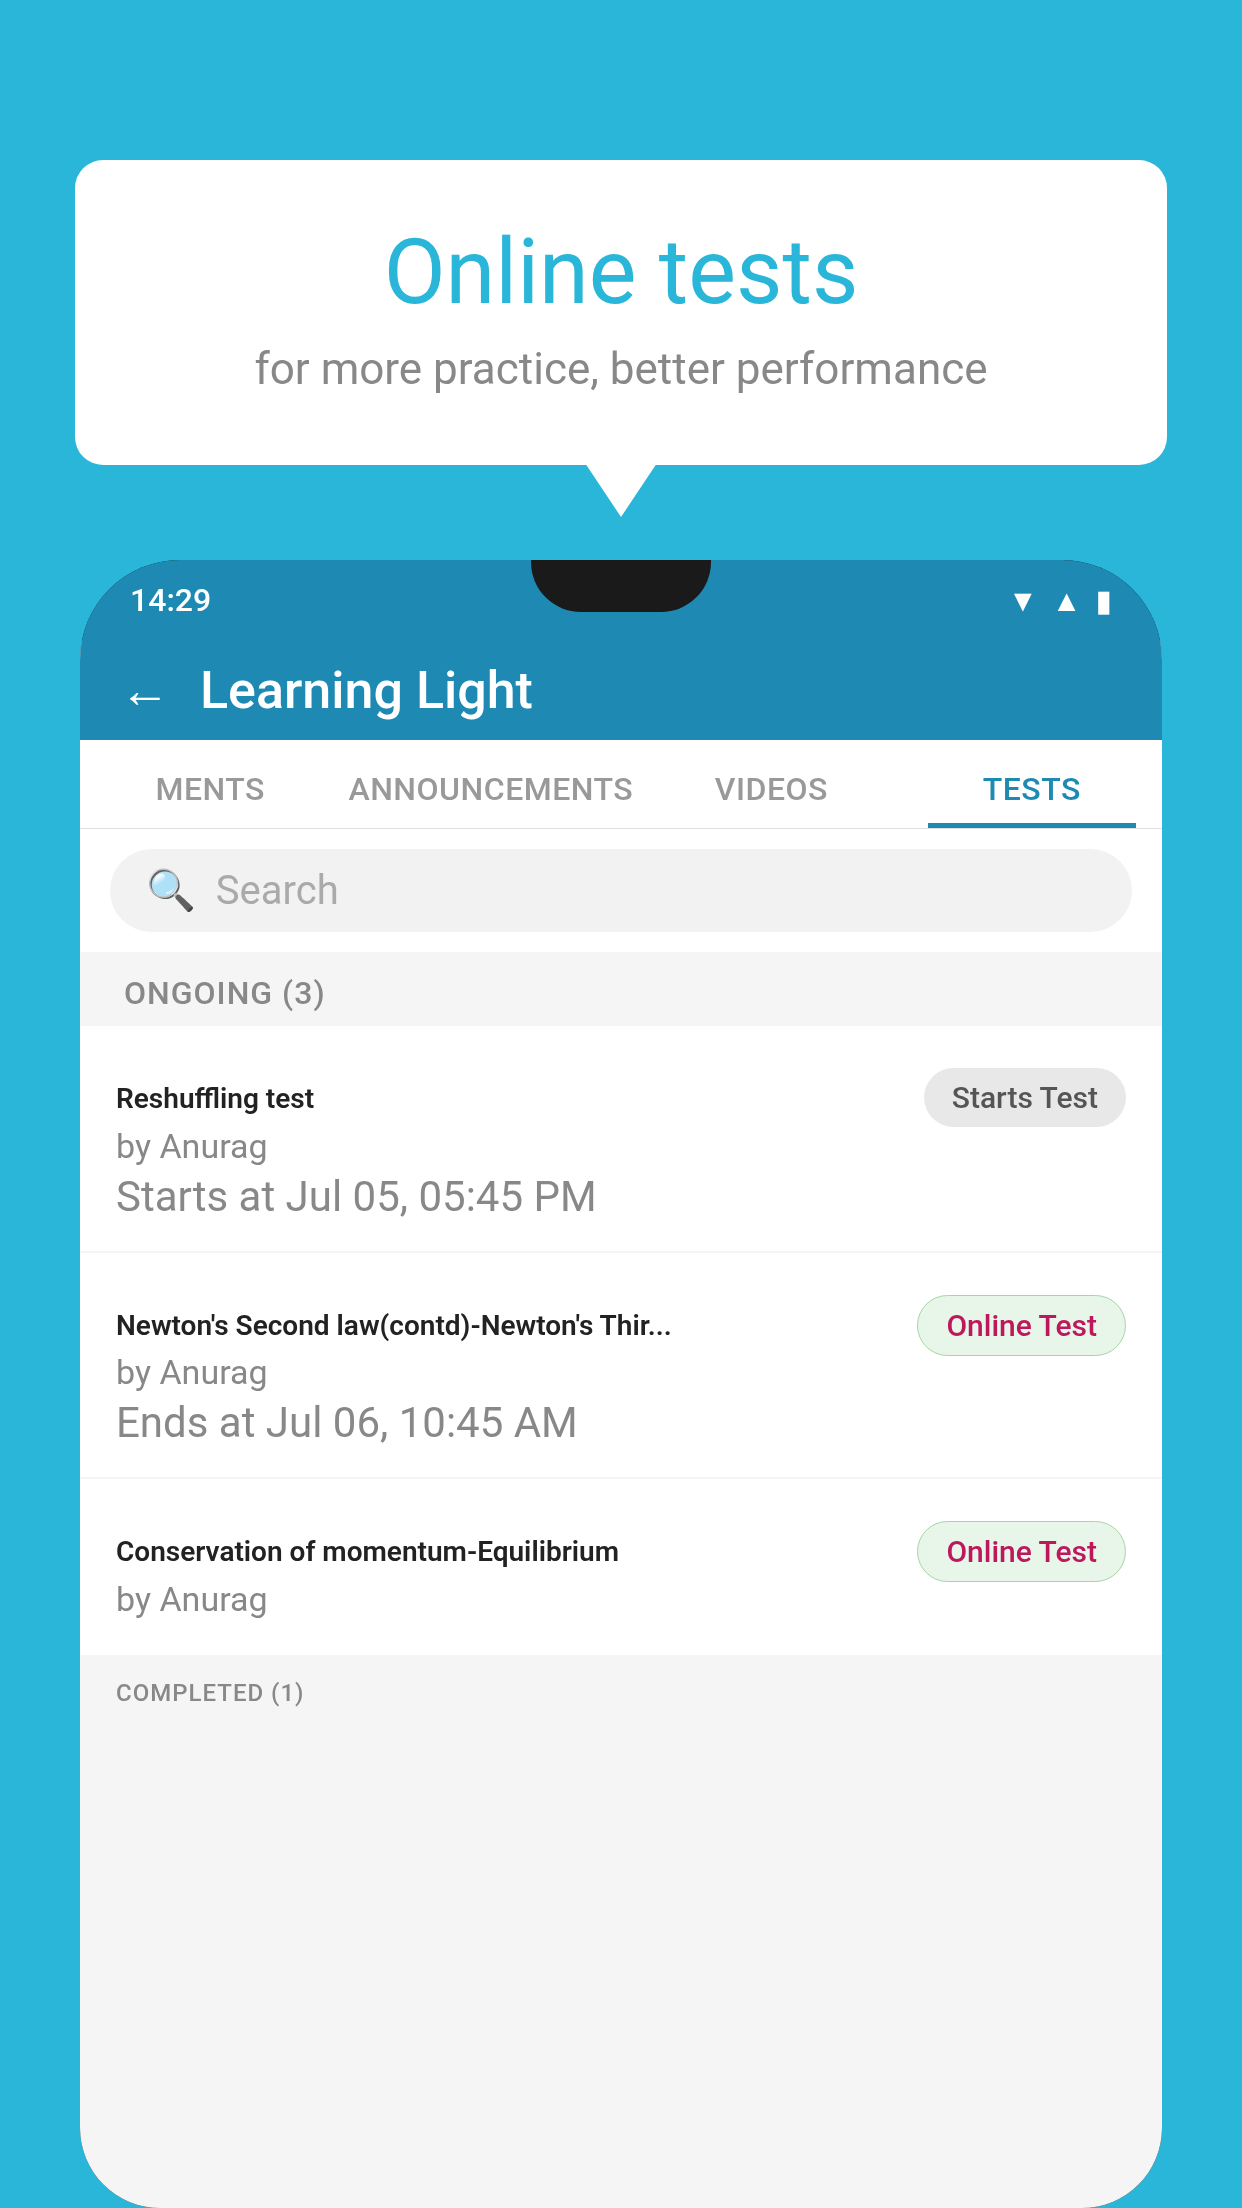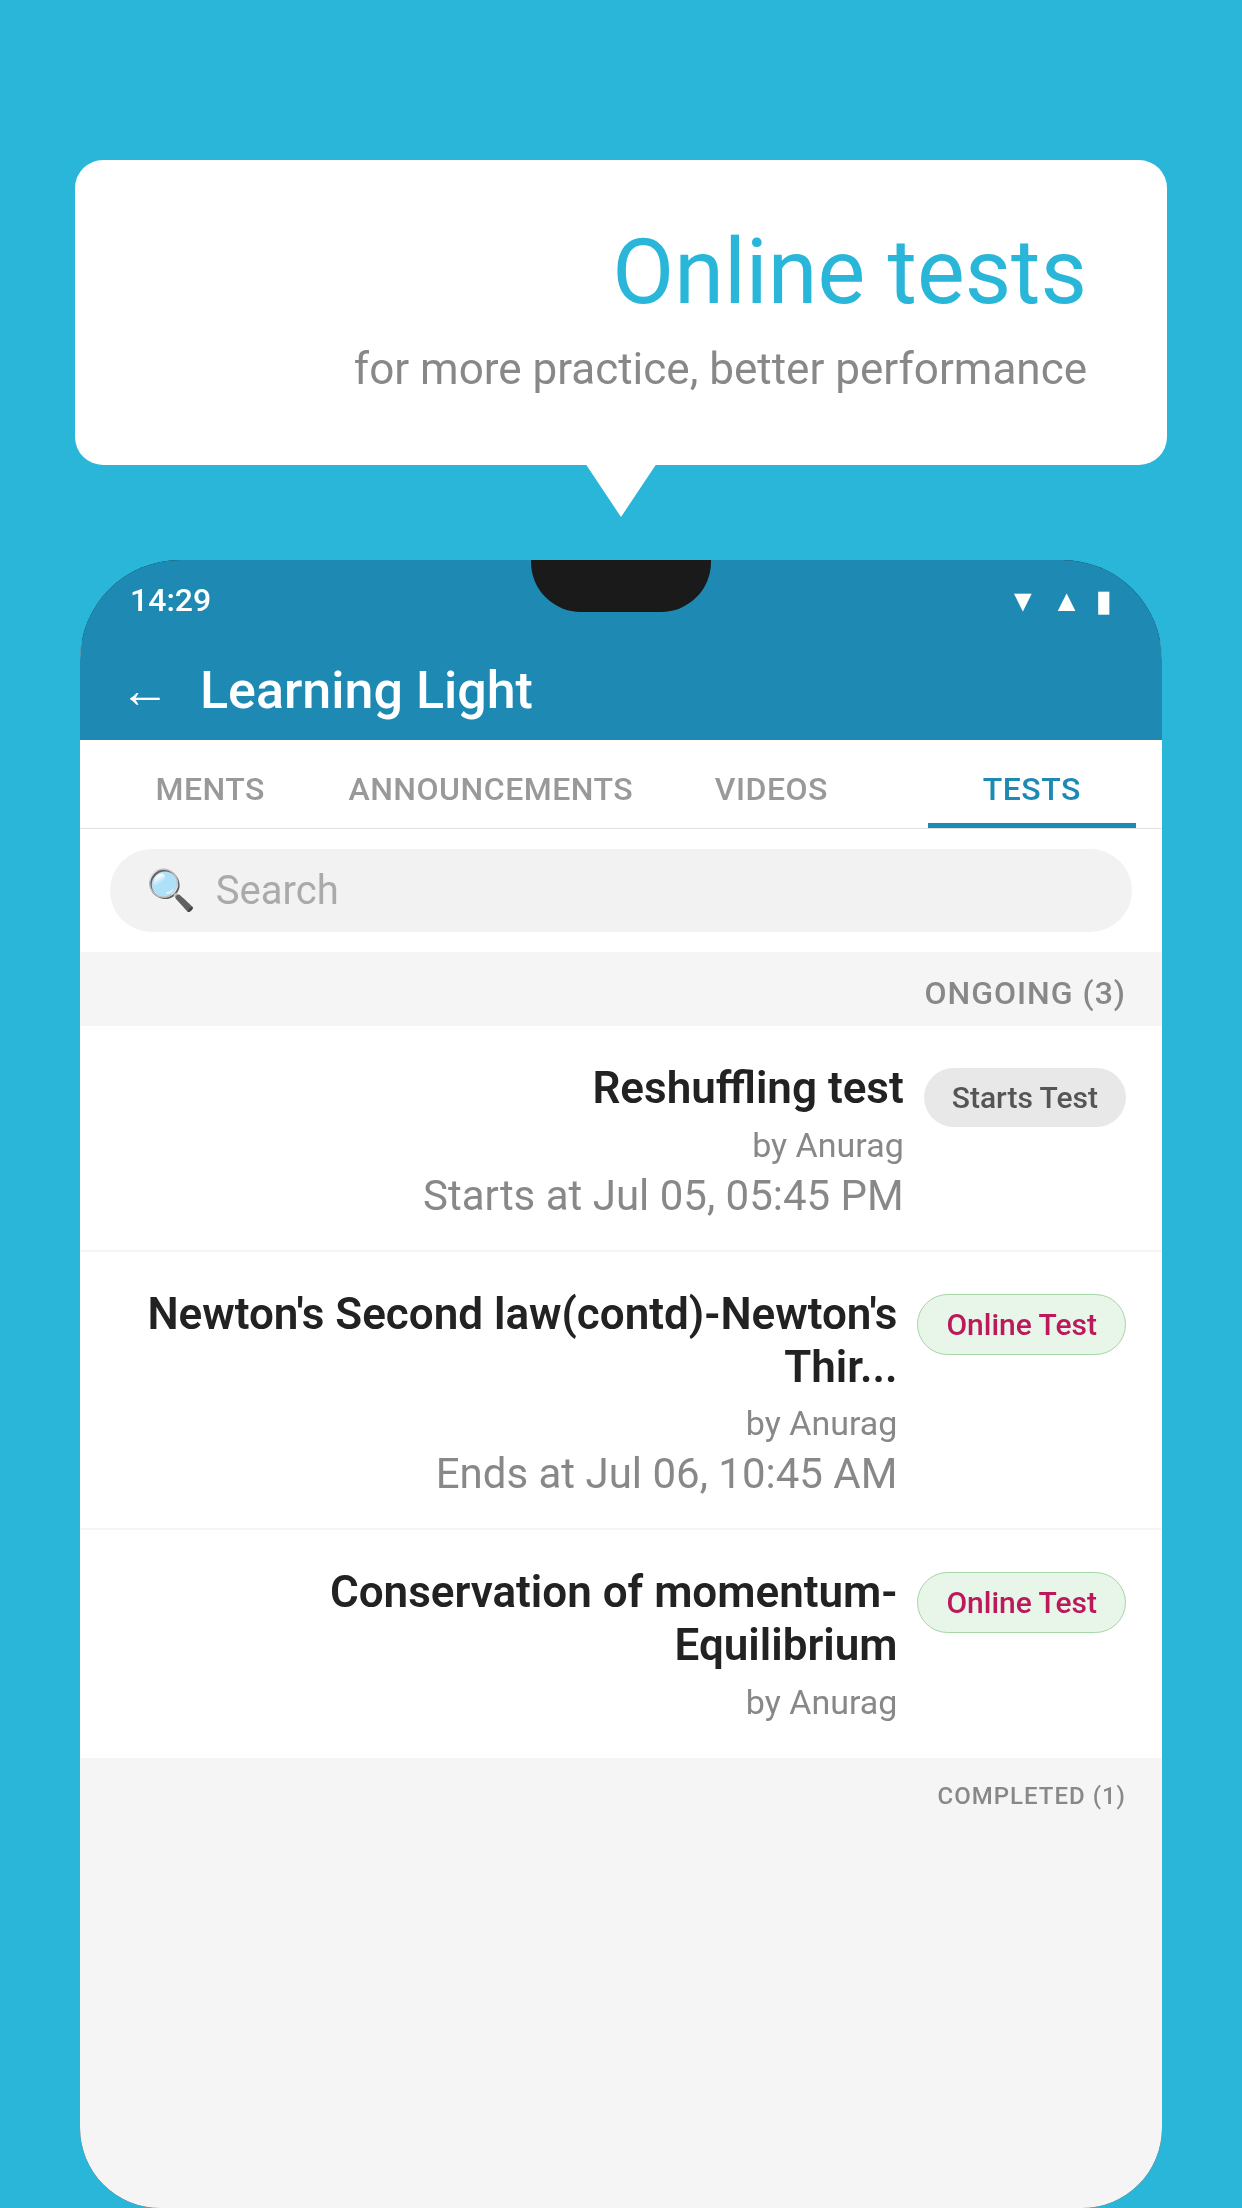--- a/index.html
+++ b/index.html
@@ -1,15 +1,15 @@
 <!DOCTYPE html>
 <html><head>
   <meta charset="utf-8">
   <style>
-    * { margin: 0; padding: 0; box-sizing: border-box; text-align: right; }
+    * { margin: 0; padding: 0; box-sizing: border-box; }
 
     body {
       width: 1242px;
       height: 2208px;
       background-color: #29b6d8;
       font-family: 'Roboto', Arial, sans-serif;
       overflow: hidden;
       position: relative;
     }
 
@@ -188,25 +188,26 @@
       margin-bottom: 2px;
       display: flex;
       align-items: flex-start;
       justify-content: space-between;
     }
     .test-info {
       flex: 1;
       margin-right: 20px;
     }
     .test-name {
-      font-size: 44px;
+      font-size: 28px;
       font-weight: 600;
       color: #222;
       margin-bottom: 10px;
       line-height: 1.2;
+      margin-top: 20px;
     }
     .test-by {
       font-size: 34px;
       color: #888;
       margin-bottom: 6px;
     }
     .test-time {
       font-size: 42px;
       color: #888;
     }

